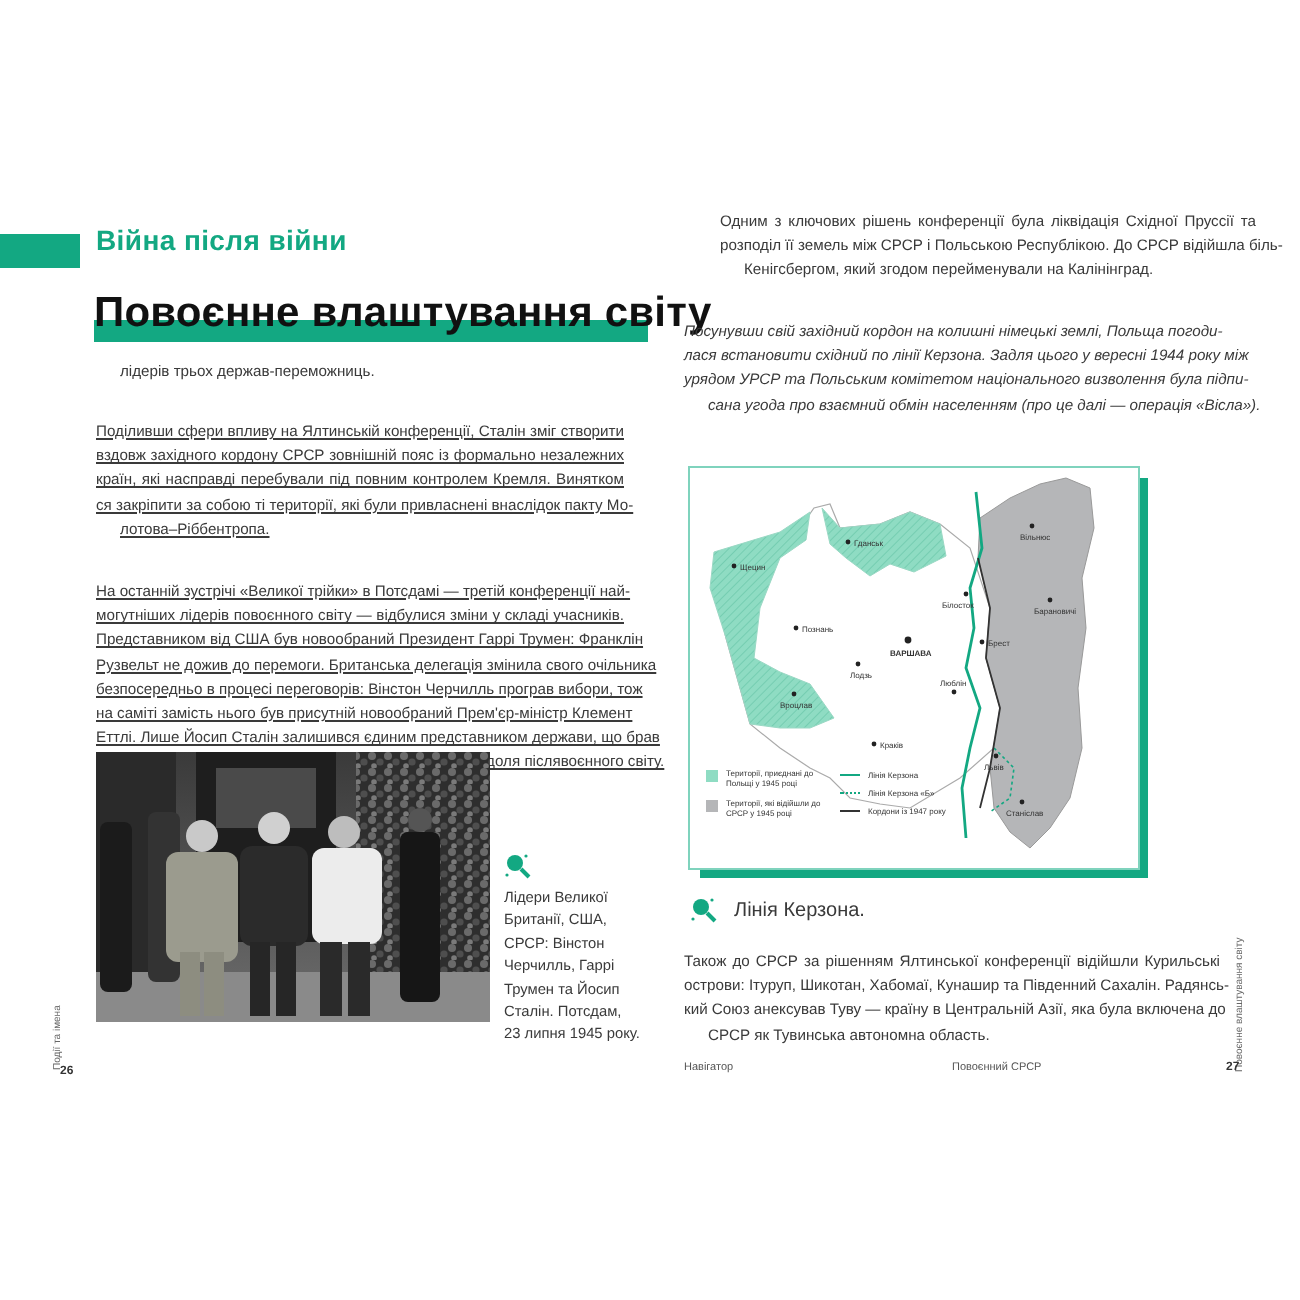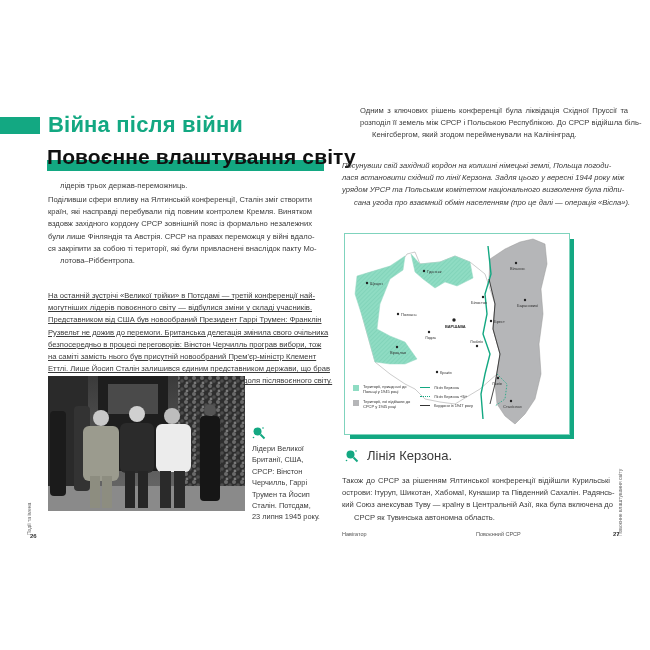--- a/index.html
+++ b/index.html
@@ -1,21 +1,21 @@
 <!DOCTYPE html>
 <html><head>
 <meta charset="utf-8">
 <style>
   html, body { margin:0; padding:0; background:#ffffff; }
   body { width:650px; height:650px; position:relative; overflow:hidden; font-family:"Liberation Sans", sans-serif; color:#333; }
   .page { position:absolute; top:0; bottom:0; }
   .left-page { left:0; width:325px; }
 
   .accent-bar { position:absolute; left:0; top:117px; width:40px; height:17px; background:#13a882; }
-  .section-title { position:absolute; left:48px; top:112px; font-size:22px; font-weight:bold; color:#13a882; letter-spacing:0.2px; white-space:nowrap; }
+  .section-title { position:absolute; left:48px; top:112px; font-size:14px; font-weight:bold; color:#13a882; letter-spacing:0.2px; white-space:nowrap; }
   .chapter-title-wrap { position:absolute; left:47px; top:145px; height:30px; }
   .chapter-hl { position:absolute; left:0; top:15px; width:277px; height:11px; background:#13a882; }
   .chapter-title { position:relative; font-size:21px; font-weight:bold; color:#111; white-space:nowrap; letter-spacing:0.1px; }
 
   .para { position:absolute; font-size:7.6px; line-height:12.2px; color:#3a3a3a; text-align:justify; }
   .para .ln { display:block; white-space:nowrap; text-align-last:justify; }
   .para .ln.last { text-align-last:left;padding-left:12px; }
 
   .photo { position:absolute; left:48px; top:376px; width:197px; height:135px; overflow:hidden; background:#555; }
   .caption-block { position:absolute; left:252px; top:426px; width:75px; }
@@ -26,21 +26,21 @@
   .side-label-left { position:absolute; left:26px; top:475px; width:60px; transform-origin:left top; transform:rotate(-90deg) translateX(-60px); font-size:5px; color:#666; white-space:nowrap; }
   .page-num-left { position:absolute; left:30px; top:533px; font-size:6px; font-weight:bold; color:#333; }
 
   .map-frame { position:absolute; left:344px; top:233px; width:224px; height:200px; border:1px solid #7fd3bd; background:#fff; }
   .map-shadow { position:absolute; left:350px; top:239px; width:224px; height:200px; background:#13a882; }
   .map-svg { position:absolute; left:0; top:0; }
   .legend { position:absolute; font-size:4px; color:#333; line-height:5px; white-space:nowrap; }
   .legend-swatch { position:absolute; width:6px; height:6px; }
   .legend-line { position:absolute; width:10px; height:0; }
 
-  .map-caption { position:absolute; left:345px; top:448px; font-size:13px; color:#3a3a3a; display:flex; align-items:center; gap:8px; }
+  .map-caption { position:absolute; left:345px; top:448px; font-size:10px; color:#3a3a3a; display:flex; align-items:center; gap:8px; }
 
   .side-label-right { position:absolute; left:617px; top:456px; width:80px; transform-origin:left top; transform:rotate(-90deg) translateX(-80px); font-size:5px; color:#666; white-space:nowrap; }
   .footer-left { position:absolute; left:342px; top:531px; font-size:5.5px; color:#555; }
   .footer-center { position:absolute; left:476px; top:531px; font-size:5.5px; color:#555; }
   .page-num-right { position:absolute; left:613px; top:531px; font-size:6px; font-weight:bold; color:#333; }
 </style>
 </head>
 <body>
 
 <div class="page left-page">
@@ -48,25 +48,24 @@
   <div class="section-title">Війна після війни</div>
   <div class="chapter-title-wrap">
     <div class="chapter-hl"></div>
     <div class="chapter-title">Повоєнне влаштування світу</div>
   </div>
 
   <div class="para" style="left:48px; top:180px; width:264px;">
     <span class="ln last">лідерів трьох держав-переможниць.</span>
   </div>
 
-  <div class="para" style="left:48px; top:194px; width:264px;">
+  <div class="para" style="left:48px; top:210px; width:264px;text-decoration:underline;">
     <span class="ln">Поділивши сфери впливу на Ялтинській конференції, Сталін зміг створити</span>
+    <span class="ln">вздовж західного кордону СРСР зовнішній пояс із формально незалежних</span>
     <span class="ln">країн, які насправді перебували під повним контролем Кремля. Винятком</span>
-    <span class="ln">вздовж західного кордону СРСР зовнішній пояс із формально незалежних</span>
-    <span class="ln">були лише Фінляндія та Австрія. СРСР на правах переможця у війні вдало-</span>
     <span class="ln">ся закріпити за собою ті території, які були привласнені внаслідок пакту Мо-</span>
     <span class="ln last">лотова–Ріббентропа.</span>
   </div>
 
   <div class="para" style="left:48px; top:290px; width:264px;text-decoration:underline;">
     <span class="ln">На останній зустрічі «Великої трійки» в Потсдамі — третій конференції най-</span>
     <span class="ln">могутніших лідерів повоєнного світу — відбулися зміни у складі учасників.</span>
     <span class="ln">Представником від США був новообраний Президент Гаррі Трумен: Франклін</span>
     <span class="ln">Рузвельт не дожив до перемоги. Британська делегація змінила свого очільника</span>
     <span class="ln">безпосередньо в процесі переговорів: Вінстон Черчилль програв вибори, тож</span>

